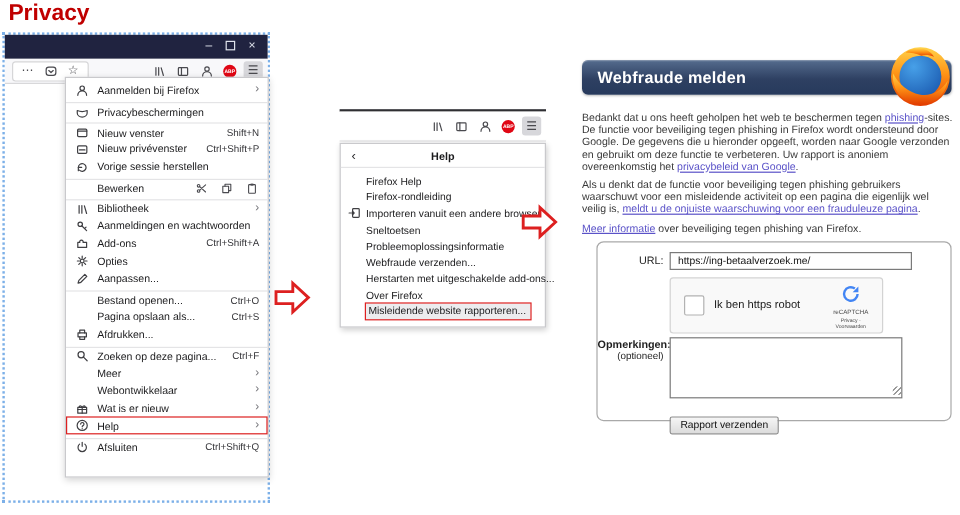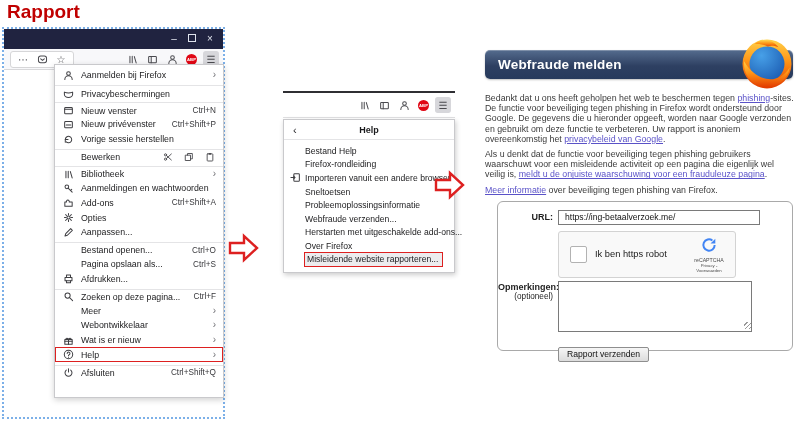--- a/index.html
+++ b/index.html
@@ -62,21 +62,21 @@
   .banner{position:relative;margin:12px 4px 0 2px;height:29px;border-radius:5px;
           background:linear-gradient(#556c8e,#2e4062 55%,#273a5c);
           box-shadow:inset 0 1px 0 rgba(255,255,255,.25), 0 1px 2px rgba(0,0,0,.25);
           display:flex;align-items:center;padding-left:13px;box-sizing:border-box;
           color:#fff;font-weight:bold;font-size:13.5px;letter-spacing:.2px;}
   .fxlogo{position:absolute;right:2px;top:-3px;width:56px;height:56px;}
   .copy{margin:14px 2px 0 2px;font-size:8.8px;line-height:10.2px;color:#3a3a3a;}
   .copy p{margin:0 0 5px 0;}
   .copy a{color:var(--link);text-decoration:underline;cursor:pointer;}
   .formbox{position:relative;margin:6px 4px 0 14px;width:296px;height:150px;border:1px solid #a9a9a9;border-radius:6px;background:#fff;box-sizing:border-box;}
-  .flabel-url{position:absolute;left:0;top:10px;width:55px;text-align:right;font-weight:bold;font-size:9px;color:#1f1f1f;}
+  .flabel-url{position:absolute;left:0;top:10px;width:55px;text-align:right;font-weight:normal;font-size:9px;color:#1f1f1f;}
   .url-input{position:absolute;left:60px;top:8px;width:188px;height:13px;border:1px solid #7a7a7a;font-size:8.6px;padding:0 6px;color:#111;font-family:"Liberation Sans",sans-serif;box-sizing:content-box;}
   .captcha{position:absolute;left:60px;top:29px;width:176px;height:45px;background:#f9f9f9;border:1px solid #d3d3d3;border-radius:3px;}
   .cb{position:absolute;left:11px;top:14px;width:15px;height:15px;background:#fff;border:1px solid #b2b2b2;border-radius:2px;cursor:pointer;}
   .cb-label{position:absolute;left:36px;top:17px;font-size:9.3px;color:#1a1a1a;}
   .cap-logo{position:absolute;right:6px;top:5px;width:40px;text-align:center;}
   .cap-logo svg{width:16px;height:16px;}
   .cap-name{font-size:5.2px;color:#4a4a4a;line-height:6px;}
   .cap-priv{font-size:4.3px;color:#4a4a4a;line-height:5px;}
   .flabel-com{position:absolute;left:0;top:80px;width:55px;text-align:right;color:#1f1f1f;}
   .flabel-com .l1{font-weight:bold;font-size:9px;}
@@ -86,21 +86,21 @@
         background:repeating-linear-gradient(135deg,transparent 0 2px,#999 2px 3px);}
   .submit{position:absolute;left:60px;top:145px;height:15px;padding:0 8px;font-size:8.6px;color:#111;
           background:linear-gradient(#f6f6f6,#dcdcdc);border:1px solid #8e8e8e;border-radius:2px;font-family:"Liberation Sans",sans-serif;cursor:pointer;}
   .glogo{position:absolute;right:9px;top:106px;font-size:27px;font-weight:500;letter-spacing:-0.8px;}
 </style>
 </head>
 <body>
 
 <div class="canvas">
 
-  <div class="page-title">Rapport</div>
+  <div class="page-title">Privacy</div>
 
   <div class="shot-left">
     <div class="titlebar">
       <div class="tb-icons">
 
       <span class="wc">–</span>
           <span class="wc"><span class="boxglyph"></span></span>
           <span class="wc">×</span>
         </div>
     </div>
@@ -162,21 +162,21 @@
             <span class="mlabel">Privacybeschermingen</span>
 
           </div><div class="mrow sep">
             <span class="micon">
               <svg class="ic" viewBox="0 0 12 12">
                 <rect x="1.8" y="2.8" width="8.4" height="6.8" rx="1"></rect>
                 <path d="M1.8 4.6h8.4"></path>
               </svg>
             </span>
             <span class="mlabel">Nieuw venster</span>
-            <span class="mshort">Ctrl+N</span>
+            <span class="mshort">Shift+N</span>
 
           </div><div class="mrow">
             <span class="micon">
               <svg class="ic" viewBox="0 0 12 12">
                 <rect x="1.8" y="2.8" width="8.4" height="6.8" rx="1"></rect>
                 <path d="M3.5 6.5h5"></path>
               </svg>
             </span>
             <span class="mlabel">Nieuw privévenster</span>
             <span class="mshort">Ctrl+Shift+P</span>
@@ -371,21 +371,21 @@
       </div>
     <div class="menu2">
       <div class="m2head">
         <span class="m2back">‹</span>
         <span class="m2title">Help</span>
       </div>
       <div class="m2list">
 
       <div class="m2row">
             <span class="m2icon"></span>
-            <span class="m2label">Bestand Help</span>
+            <span class="m2label">Firefox Help</span>
           </div>
           <div class="m2row">
             <span class="m2icon"></span>
             <span class="m2label">Firefox-rondleiding</span>
           </div>
           <div class="m2row">
             <span class="m2icon">
               <svg class="ic" viewBox="0 0 12 12">
                 <rect x="4.2" y="2" width="6" height="8" rx="0.8"></rect>
                 <path d="M1 6h4.5M4 4.4 5.6 6 4 7.6"></path>

